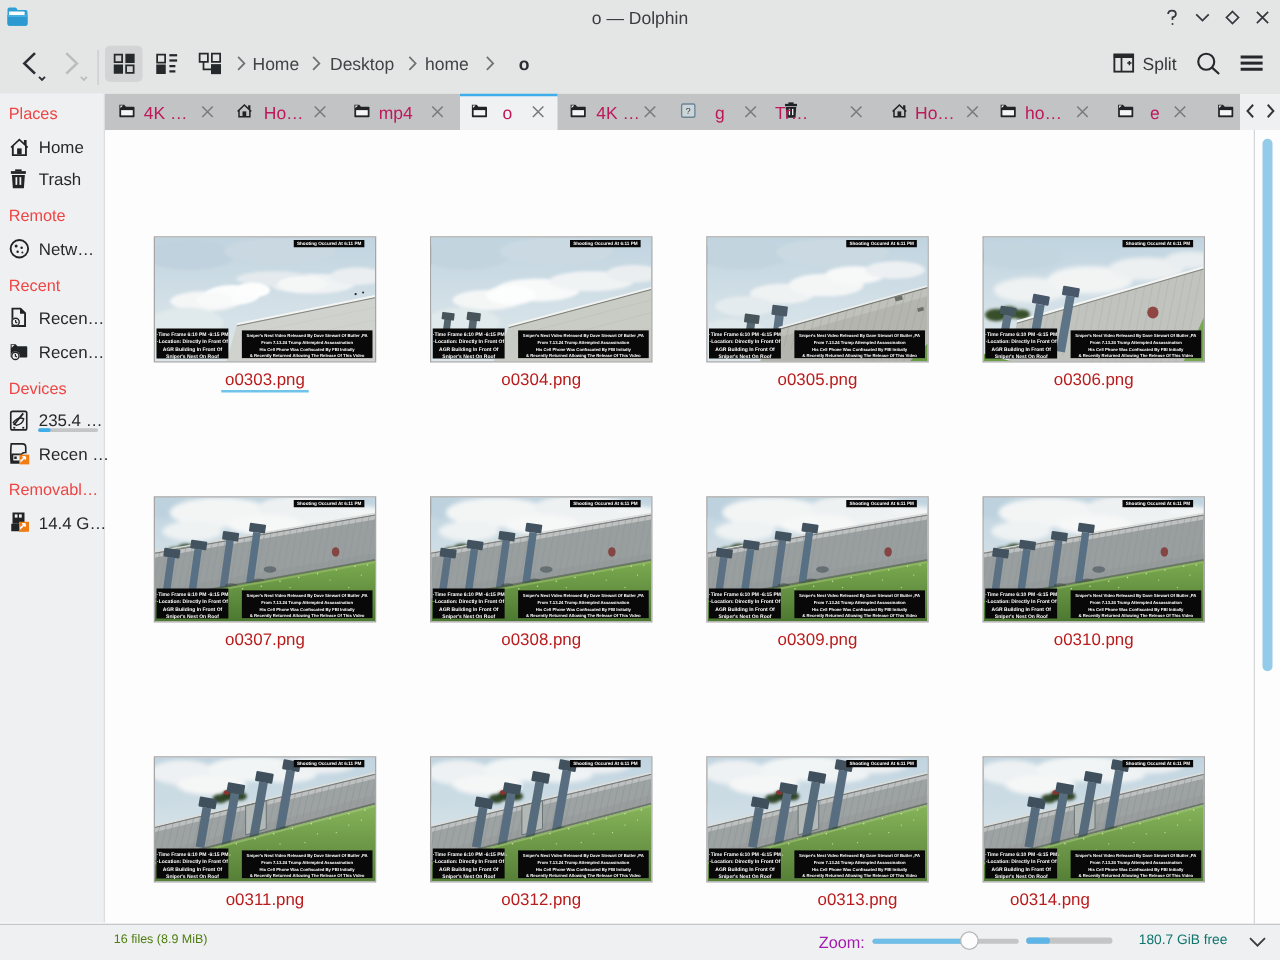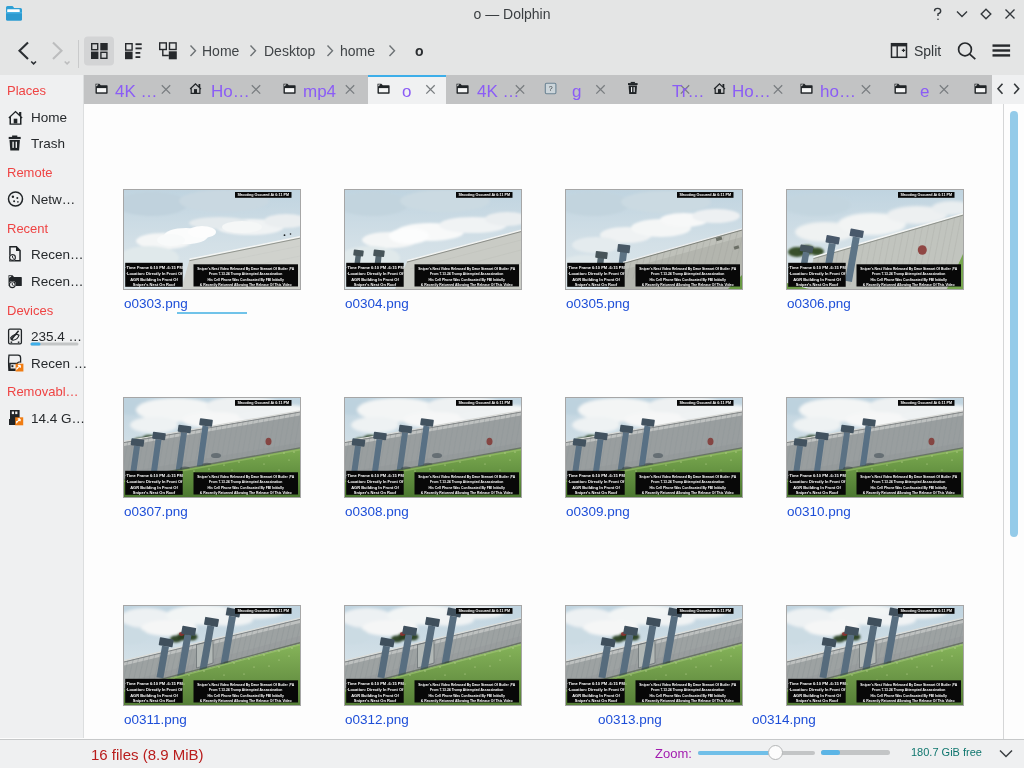--- a/index.html
+++ b/index.html
@@ -9,22 +9,22 @@
   #titlebar { left:0; top:0; width:1024px; height:75px; background:#e4e5e5; }
   #wtitle { left:0; top:6px; width:1024px; text-align:center; font-size:14px; color:#3a3e41; }
   #tabbar { left:84px; top:75px; width:940px; height:29px; background:#c2c3c4; }
   #sidebar { left:0; top:75px; width:84px; height:663px; background:#eff0f1; border-right:1px solid #dcdedf; }
   #main { left:85px; top:104px; width:939px; height:635px; background:#fdfdfd; }
   #vline { left:1003px; top:104px; width:1px; height:635px; background:#d5d6d7; }
   #sthumb { left:1010px; top:111px; width:8px; height:426px; background:#94cbe9; border-radius:4px; }
   #statusbar { left:0; top:739px; width:1024px; height:29px; background:#eff0f1; border-top:1px solid #c6c8c9; }
   .sbhead { color:#ef4444; font-size:13px; left:7px; }
   .sbtext { color:#26292c; font-size:13.5px; left:31px; }
-  .lbl { font-size:13.5px; color:#1d4ed8; width:176px; }
-  .tabtxt { font-size:17px; color:#8b5cf6; }
+  .lbl { font-size:13.5px; color:#b91c1c; text-align:center; width:176px; }
+  .tabtxt { font-size:14px; color:#be185d; }
   .bc { font-size:14px; color:#404447; }
   svg { display:block; }
   .thumb { outline:1px solid rgba(60,60,60,0.45); }
 </style>
 </head>
 <body>
 <div class="abs" id="titlebar"></div>
 <div class="abs" id="wtitle">o — Dolphin</div>
 <div class="abs" id="tabbar"></div>
 <div class="abs" id="sidebar"></div>
@@ -158,21 +158,21 @@
   <use href="#tfolder" x="890" y="6.5"></use>
   <path d="M918.5 8.8 L914 13.8 L918.5 18.8" stroke="#33373a" stroke-width="1.6" fill="none"></path>
   <path d="M930.2 8.8 L934.7 13.8 L930.2 18.8" stroke="#33373a" stroke-width="1.6" fill="none"></path>
 </svg>
 <div class="abs tabtxt" style="left:115px;top:82px">4K …</div>
 <div class="abs tabtxt" style="left:211px;top:82px">Ho…</div>
 <div class="abs tabtxt" style="left:303px;top:82px">mp4</div>
 <div class="abs tabtxt" style="left:402px;top:82px">o</div>
 <div class="abs tabtxt" style="left:477px;top:82px">4K …</div>
 <div class="abs tabtxt" style="left:572px;top:82px">g</div>
-<div class="abs tabtxt" style="left:672px;top:82px">Tr…</div>
+<div class="abs tabtxt" style="left:620px;top:82px">Tr…</div>
 <div class="abs tabtxt" style="left:732px;top:82px">Ho…</div>
 <div class="abs tabtxt" style="left:820px;top:82px">ho…</div>
 <div class="abs tabtxt" style="left:920px;top:82px">e</div>
 
 <div class="abs sbhead" style="top:83px">Places</div>
 <div class="abs sbtext" style="top:110px">Home</div>
 <div class="abs sbtext" style="top:136px">Trash</div>
 <div class="abs sbhead" style="top:165px">Remote</div>
 <div class="abs sbtext" style="top:192px">Netw…</div>
 <div class="abs sbhead" style="top:221px">Recent</div>
@@ -741,21 +741,21 @@
 <div class="abs lbl" style="left:124px;top:504px">o0307.png</div>
 <div class="abs lbl" style="left:345px;top:504px">o0308.png</div>
 <div class="abs lbl" style="left:566px;top:504px">o0309.png</div>
 <div class="abs lbl" style="left:787px;top:504px">o0310.png</div>
 <div class="abs lbl" style="left:124px;top:712px">o0311.png</div>
 <div class="abs lbl" style="left:345px;top:712px">o0312.png</div>
 <div class="abs lbl" style="left:598px;top:712px">o0313.png</div>
 <div class="abs lbl" style="left:752px;top:712px">o0314.png</div>
 <div class="abs" style="left:177px;top:312px;width:70px;height:2px;background:#70c3e9"></div>
 
-<div class="abs" style="left:91px;top:746px;font-size:15px;color:#b91c1c">16 files (8.9 MiB)</div>
+<div class="abs" style="left:91px;top:746px;font-size:10px;color:#4d7c0f">16 files (8.9 MiB)</div>
 <div class="abs" style="left:655px;top:746px;font-size:13px;color:#a21caf">Zoom:</div>
 <div class="abs" style="left:698px;top:751px;width:117px;height:4px;border-radius:2px;background:#c3c5c6"></div>
 <div class="abs" style="left:698px;top:751px;width:78px;height:4px;border-radius:2px;background:#70bfe8"></div>
 <div class="abs" style="left:768px;top:745px;width:15px;height:15px;border-radius:50%;background:#fcfcfc;border:1px solid #b4b6b7"></div>
 <div class="abs" style="left:821px;top:750px;width:69px;height:5px;border-radius:2.5px;background:#c3c5c6"></div>
 <div class="abs" style="left:821px;top:750px;width:19px;height:5px;border-radius:2.5px;background:#5cb5e6"></div>
 <div class="abs" style="left:911px;top:746px;font-size:11px;color:#0f766e">180.7 GiB free</div>
 <svg class="abs" style="left:998px;top:749px" width="16" height="10" viewBox="0 0 16 10">
   <path d="M2 1.5 L8 7.5 L14 1.5" stroke="#3a3e41" stroke-width="1.5" fill="none"></path>
 </svg>

